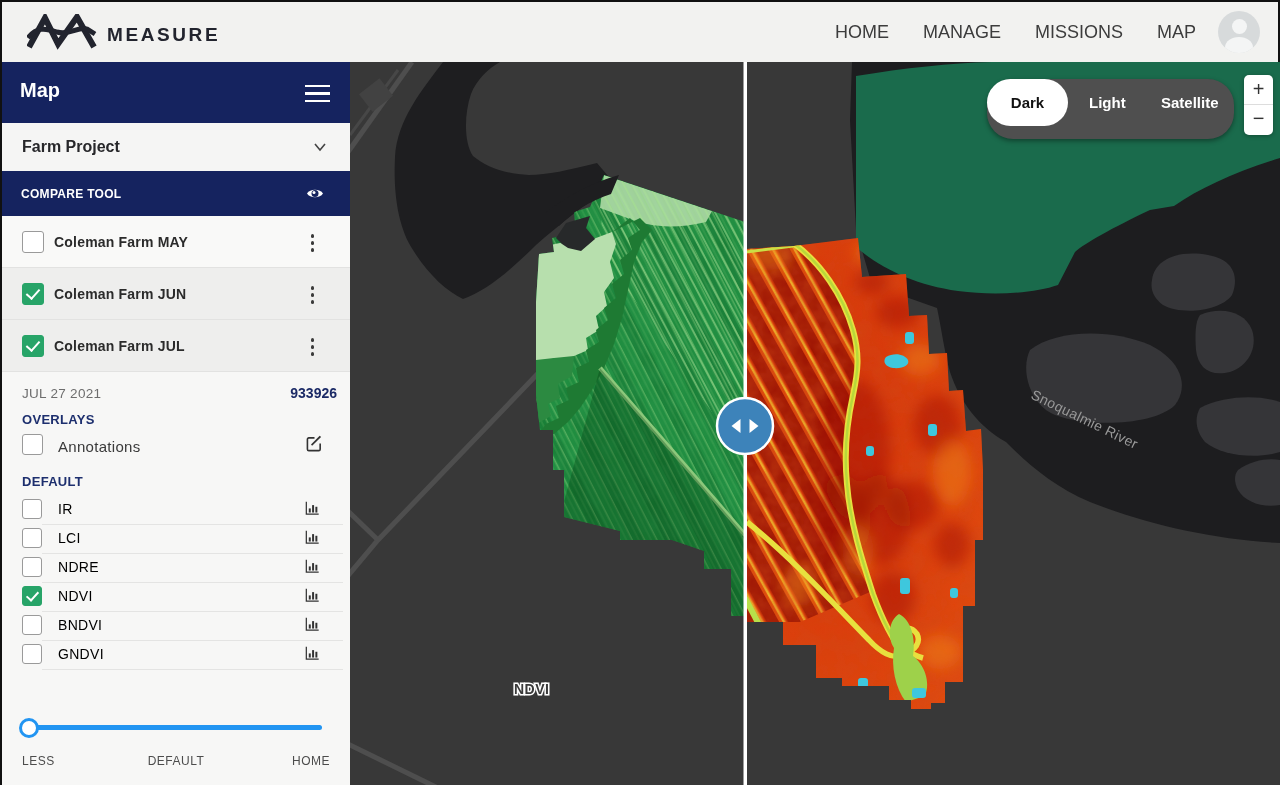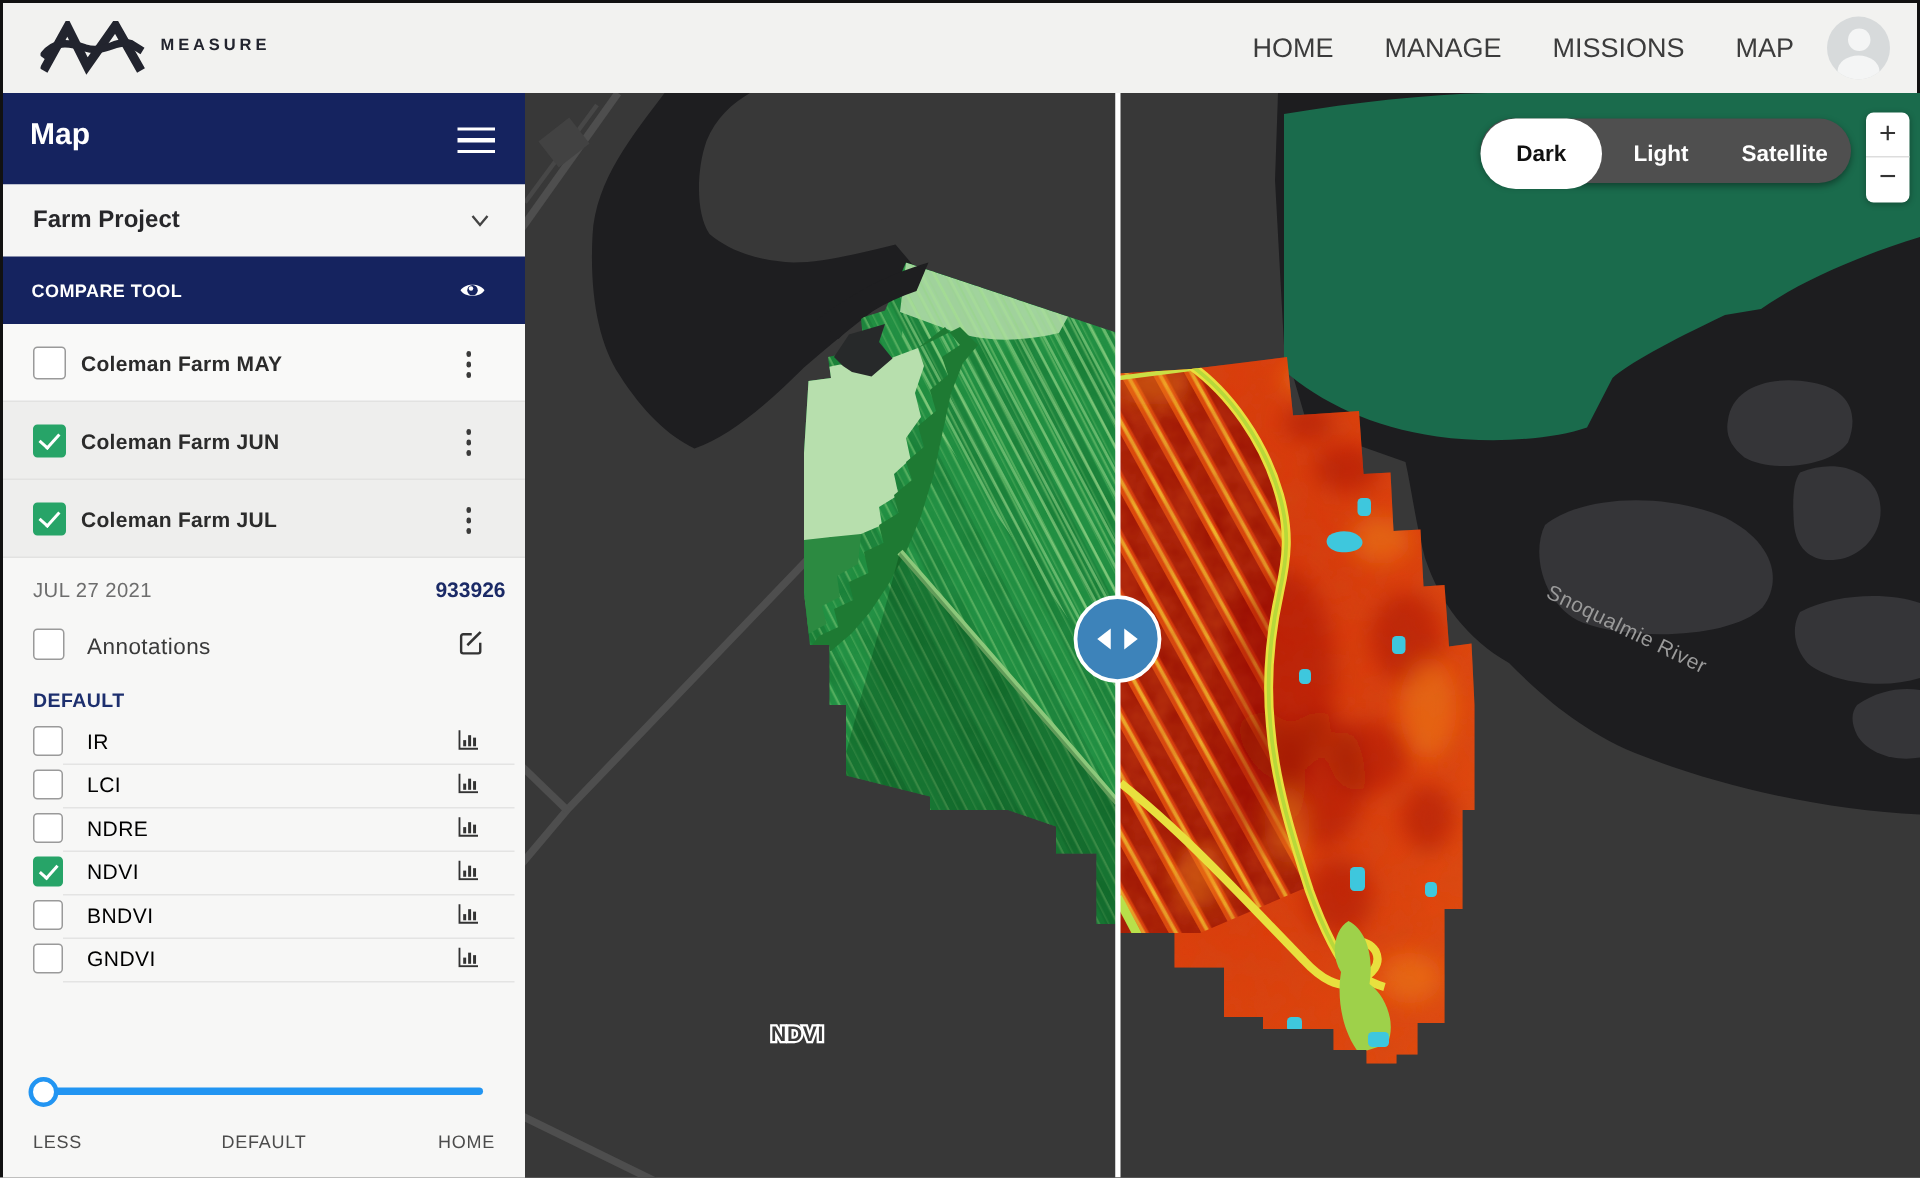--- a/index.html
+++ b/index.html
@@ -4,21 +4,21 @@
 <style>
   * { margin:0; padding:0; box-sizing:border-box; }
   html,body { width:1280px; height:785px; overflow:hidden; background:#fff;
     font-family:"Liberation Sans", sans-serif; }
   .frame { position:absolute; left:0; top:0; width:1280px; height:785px;
     border:2px solid #111; }
   
   header { position:absolute; left:0; top:0; width:1276px; height:60px;
     background:#f2f2f0; z-index:5; }
   .logo { position:absolute; left:25px; top:12px; }
-  .logotext { position:absolute; left:105px; top:22px; font-size:11px;
+  .logotext { position:absolute; left:105px; top:22px; font-size:19px;
     font-weight:bold; letter-spacing:2.6px; color:#22242e; }
   nav { position:absolute; right:82px; top:0; height:60px; display:flex;
     align-items:center; gap:34px; }
   nav a { color:#3c3c3c; font-size:18px; text-decoration:none; letter-spacing:0; }
   .avatar { position:absolute; right:18px; top:9px; width:42px; height:42px;
     border-radius:50%; background:#d7dadb; overflow:hidden; }
   .avatar .head { position:absolute; left:13.5px; top:8px; width:15px; height:15px;
     border-radius:50%; background:#f4f5f5; }
   .avatar .bod { position:absolute; left:7px; top:26px; width:28px; height:21px;
     border-radius:50%; background:#f4f5f5; }
@@ -72,21 +72,21 @@
     background:#2295f2; border-radius:3px; }
   .knob { position:absolute; left:-8px; top:-7.5px; width:20px; height:20px; border-radius:50%;
     background:#fff; border:3.5px solid #2295f2; }
   .lessmore { position:absolute; top:692px; left:20px; right:20px; font-size:12px;
     color:#4c4c4c; letter-spacing:0.5px; }
   .lessmore .c { position:absolute; left:0; right:0; text-align:center; }
   .lessmore .r { position:absolute; right:0; }
   
   .map { position:absolute; left:348px; top:60px; width:930px; height:723px; background:#383838; }
   
-  .pill { position:absolute; right:46px; top:17px; width:247px; height:43px;
+  .pill { position:absolute; right:46px; top:17px; width:247px; height:60px;
     background:#4f4f4f; border-radius:26px; box-shadow:0 2px 5px rgba(0,0,0,0.4); }
   .pill .sel { position:absolute; left:0px; top:0px; width:81px; height:47px;
     background:#fff; border-radius:26px; color:#111; font-size:15px; font-weight:bold;
     text-align:center; line-height:47px; }
   .pill .opt { position:absolute; top:0; height:47px; color:#fff; font-size:15px;
     font-weight:bold; line-height:47px; }
   .zoomctl { position:absolute; right:7px; top:13px; width:29px; height:60px;
     background:#fff; border-radius:5px; box-shadow:0 1px 4px rgba(0,0,0,0.3);
     color:#333; font-size:20px; text-align:center; }
   .zoomctl .zi { height:30px; line-height:28px; border-bottom:1px solid #ddd; }
@@ -163,20 +163,21 @@
             <i></i>
             <i></i>
           </div>
       </div>
     </div>
     <div class="panel">
       <div class="daterow">
         <div class="d">JUL 27 2021</div>
         <div class="n">933926</div>
       </div>
+      <div class="sect">OVERLAYS</div>
       <div class="ann">
         <div class="cb2"></div>
           <div class="t">Annotations</div>
         <svg style="position:absolute;right:7px;top:3px" width="17" height="17" viewBox="0 0 18 18">
           <path d="M15 9 V15 a1.5 1.5 0 0 1 -1.5 1.5 H3 A1.5 1.5 0 0 1 1.5 15 V4.5 A1.5 1.5 0 0 1 3 3 H9" fill="none" stroke="#333" stroke-width="1.7"></path>
           <path d="M6.5 11.5 L16 2 L14.5 0.8 L5.3 10 Z" fill="#333"></path>
         </svg>
       </div>
       <div class="sect" style="margin-bottom:7px">DEFAULT</div>
       <div class="outrow">

